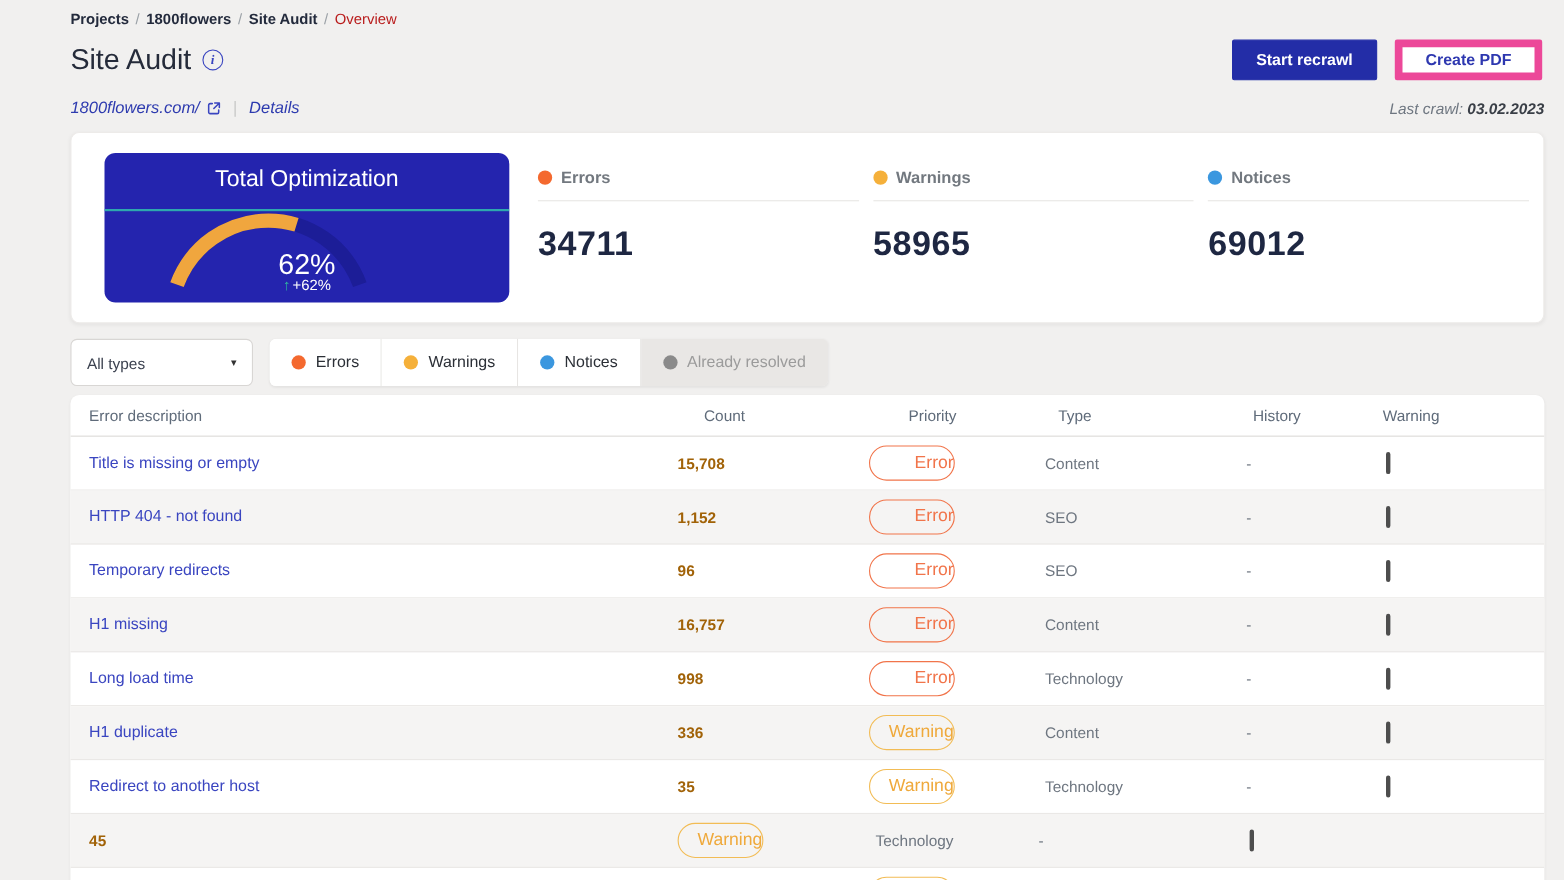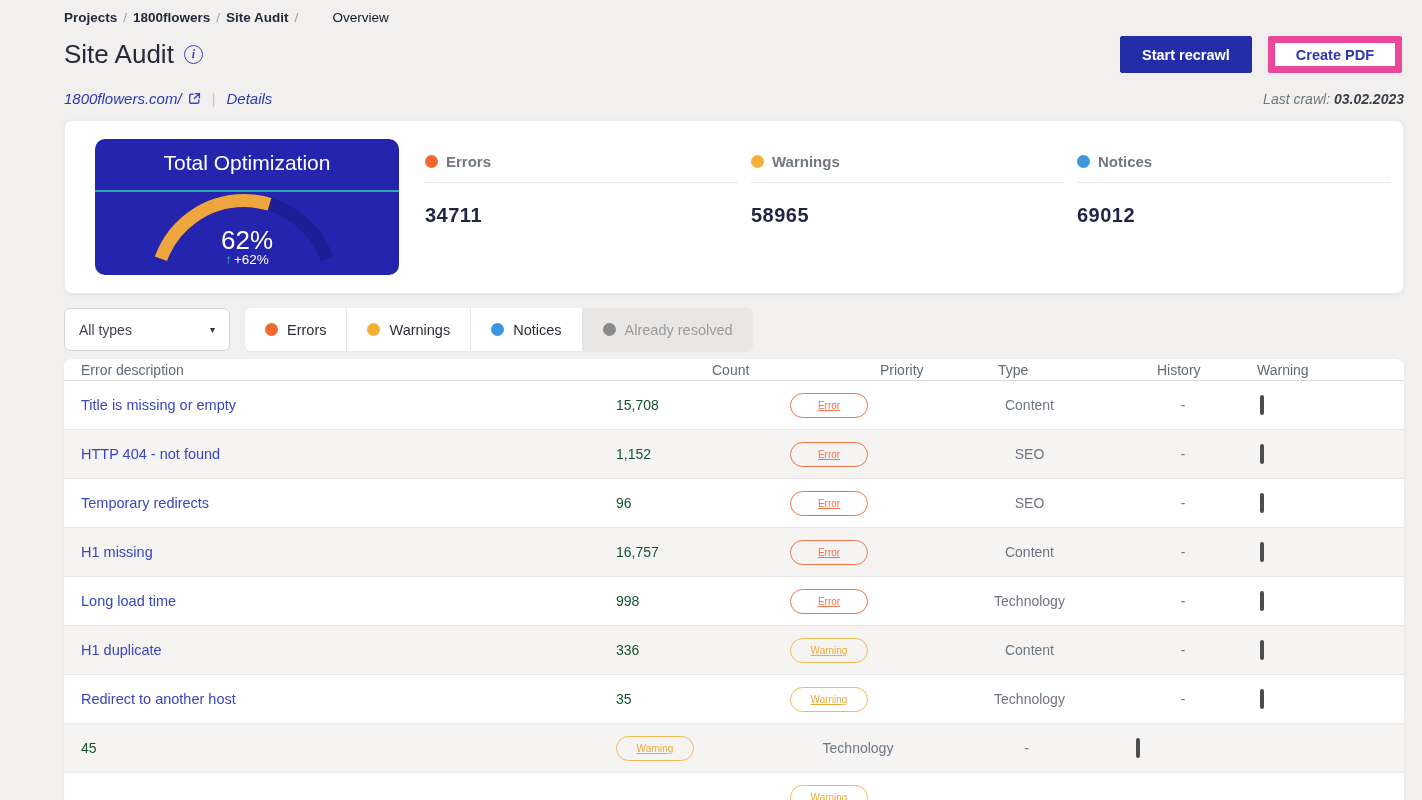--- a/index.html
+++ b/index.html
@@ -7,21 +7,21 @@
   body {
     background:#F1F0EF;
     font-family:"Liberation Sans", sans-serif;
     color:#252B3A;
   }
   .page { margin:0 18px 0 64px; width:1340px; }
 
   
   .breadcrumb { padding-top:10px; font-size:13.5px; display:flex; align-items:center; gap:6px; }
   .crumb { color:#232A3C; font-weight:600; cursor:pointer; }
-  .crumb.current { color:#0f172a; font-weight:400; cursor:default;margin-left:28px; }
+  .crumb.current { color:#b91c1c; font-weight:400; cursor:default; }
   .crumb-sep { color:#9AA0A6; font-weight:400; }
 
   
   .header-row { margin-top:11px; display:flex; align-items:center; justify-content:space-between; }
   .title-group { display:flex; align-items:center; gap:10px; }
   .page-title { font-size:26px; font-weight:500; color:#252B3A; }
   .info-icon {
     width:19px; height:19px; border:1.7px solid #3A45C0; border-radius:50%;
     color:#3A45C0; font-size:12px; font-weight:700; font-style:italic;
     display:inline-flex; align-items:center; justify-content:center; font-family:"Liberation Serif",serif;
@@ -40,69 +40,69 @@
   .pipe { color:#C8C8C8; margin:0 11px; font-weight:400; }
   .last-crawl { font-size:14px; color:#6E7680; }
   .last-crawl b { color:#3A3F47; font-weight:700; }
 
   
   .summary-card {
     margin-top:13px; height:174px; background:#FFFFFF; border:1px solid #EDEBE9;
     border-radius:8px; box-shadow:0 1px 4px rgba(0,0,0,.06); display:flex;
   }
   .gauge-card {
-    margin:18px 0 0 30px; width:304px; height:136px; background:#2424AE;
+    margin:18px 0 0 30px; width:368px; height:136px; background:#2424AE;
     border-radius:10px; position:relative; overflow:hidden; flex:none;
   }
   .gauge-title { padding-top:12px; text-align:center; color:#FFFFFF; font-size:21px; font-weight:400; }
   .gauge-divider { position:absolute; top:51px; left:0; right:0; height:2px; background:#2EA8AE; }
   .gauge-svg { position:absolute; top:0; left:0; }
   .gauge-percent { position:absolute; top:88px; left:0; width:100%; text-align:center;
                    color:#FFFFFF; font-size:26px; font-weight:400; line-height:1; }
   .gauge-delta { position:absolute; top:113px; left:0; width:100%; text-align:center;
                  color:#FFFFFF; font-size:13.5px; }
   .up-arrow { color:#2FBF9F; font-weight:700; margin-right:2px; }
 
   .stats { flex:1; margin-left:26px; display:grid; grid-template-columns:1fr 1fr 1fr; }
   .stat { padding:32px 13px 0 0; }
   .stat-head { display:flex; align-items:center; gap:8px; }
   .dot { width:13px; height:13px; border-radius:50%; flex:none; }
   .stat-label { font-size:15px; font-weight:600; color:#72787F; }
   .stat-divider { margin-top:12px; height:1px; background:#E8E6E4; }
-  .stat-value { margin-top:21px; font-size:20px; font-weight:700; color:#1E2742; letter-spacing:.5px; }
+  .stat-value { margin-top:21px; font-size:31px; font-weight:700; color:#1E2742; letter-spacing:.5px; }
 
   
   .filter-row { margin-top:14px; display:flex; gap:15px; height:43px; }
   .type-select {
     width:166px; background:#FFFFFF; border:1px solid #D8D6D4; border-radius:6px;
     display:flex; align-items:center; padding:0 14px; font-size:14px; color:#3C4250; cursor:pointer;
   }
   .caret { margin-left:auto; font-size:10px; color:#333; }
   .tab-group { display:flex; border-radius:6px; overflow:hidden; box-shadow:0 1px 2px rgba(0,0,0,.05); }
   .tab { background:#FFFFFF; display:flex; align-items:center; gap:9px; padding:0 20px;
          font-size:14.5px; color:#2B2F36; cursor:pointer; border-right:1px solid #E7E5E3; }
   .tab:last-child { border-right:none; }
   .tab.disabled { background:#E9E7E5; color:#9B9B9B; cursor:default; }
 
   
   .table-card { margin-top:8px; background:#FFFFFF; border-radius:8px 8px 0 0; overflow:hidden;
                 box-shadow:0 1px 3px rgba(0,0,0,.05); }
   .tgrid { display:grid; grid-template-columns:1fr 150px 130px 165px 100px 130px; align-items:center; padding:0 17px; }
-  .thead { height:22px; color:#5F6B7A; font-size:14px; border-bottom:1px solid #DCDAD8; }
+  .thead { height:38px; color:#5F6B7A; font-size:14px; border-bottom:1px solid #DCDAD8;gap:18px; }
   .th-priority { padding-left:18px; }
   .th-type, .td-type { padding-left:6px; }
   .trow { height:49px; border-bottom:1px solid #EAE8E6; font-size:14.5px;gap:24px; }
   .trow:nth-child(even) { background:#F5F4F3; }
   .desc-link { color:#3A45C0; cursor:pointer; text-decoration:none; }
-  .td-count { color:#14532d; font-weight:400; font-size:14px; }
-  .pill { display:inline-block; width:78px; text-align:center; padding:6px 0;
-          border:1.5px solid; border-radius:16px; font-size:10px; background:transparent;text-decoration:underline; }
+  .td-count { color:#a16207; font-weight:700; font-size:14px; }
+  .pill { display:inline-block; width:78px; text-align:right; padding:6px 0;
+          border:1.5px solid; border-radius:16px; font-size:16px; background:transparent; }
   .pill.error { color:#F1744A; border-color:#F1744A; }
   .pill.warning { color:#EFA93B; border-color:#F2BC55; }
-  .td-type, .td-history { color:#6E7680; font-size:14px;text-align:center; }
+  .td-type, .td-history { color:#6E7680; font-size:14px; }
   .checkbox { width:18px; height:18px; border:2px solid #4D4D4D; border-radius:3px;
               background:#FFFFFF; cursor:pointer; margin-left:3px; }
 </style>
 </head>
 <body>
 
 <div class="page">
 
   <div class="breadcrumb" id="breadcrumb">
       <span class="crumb">Projects</span>

